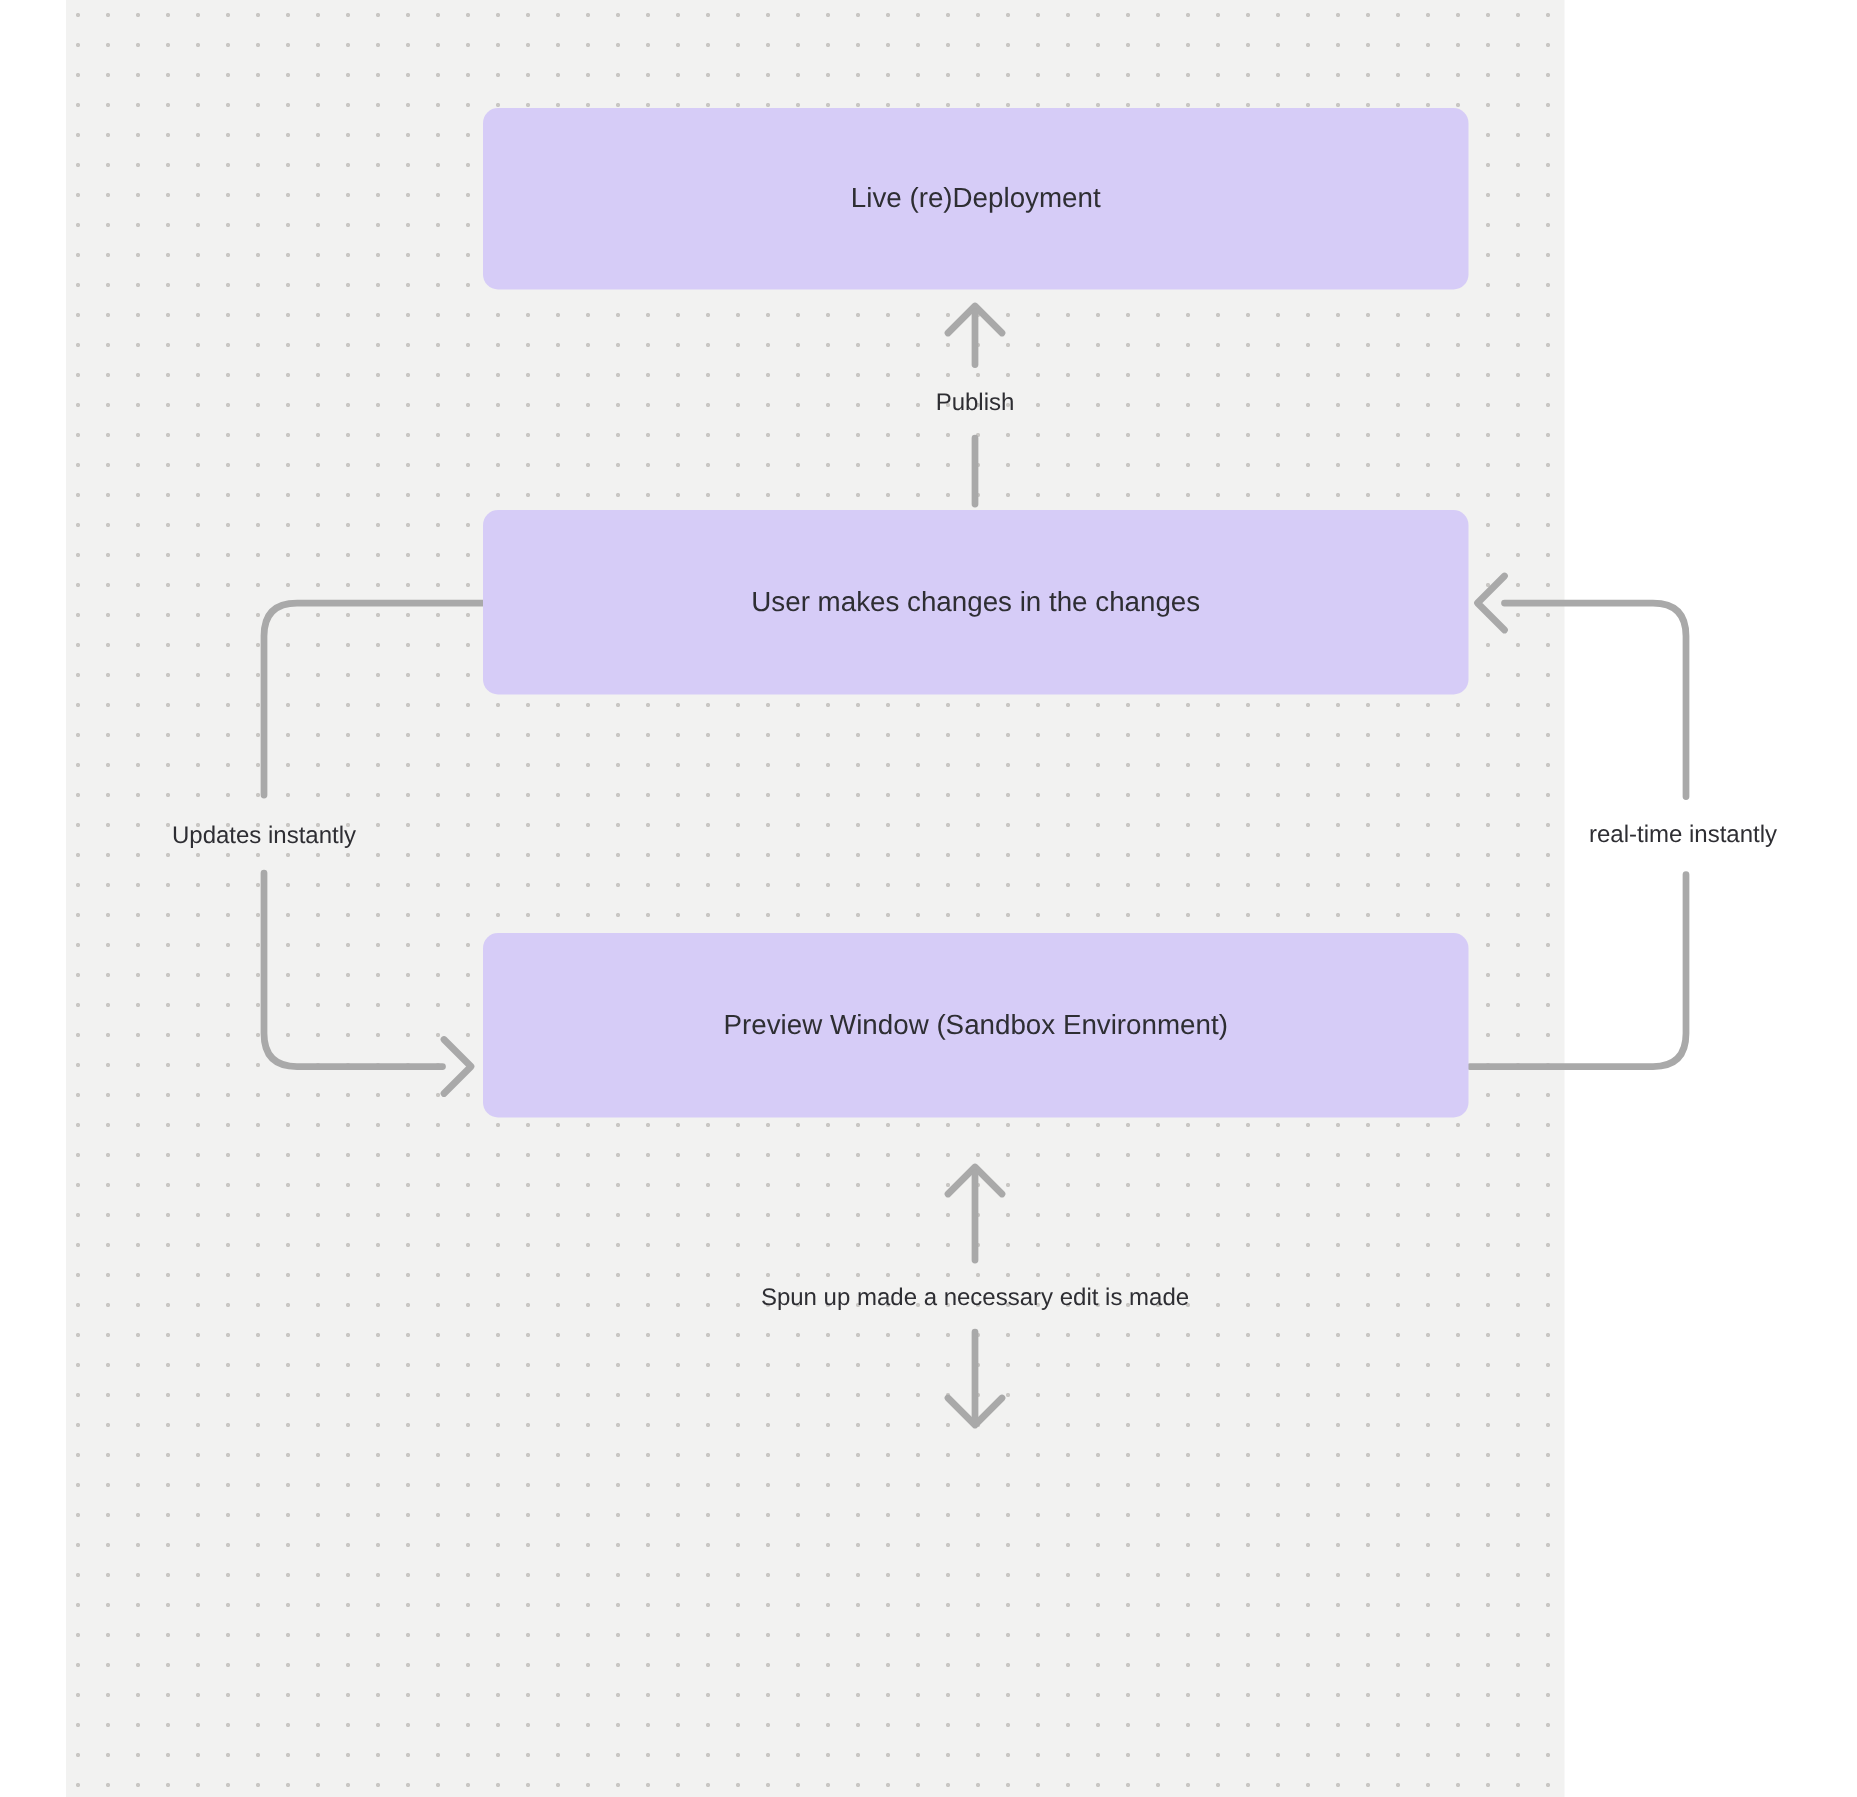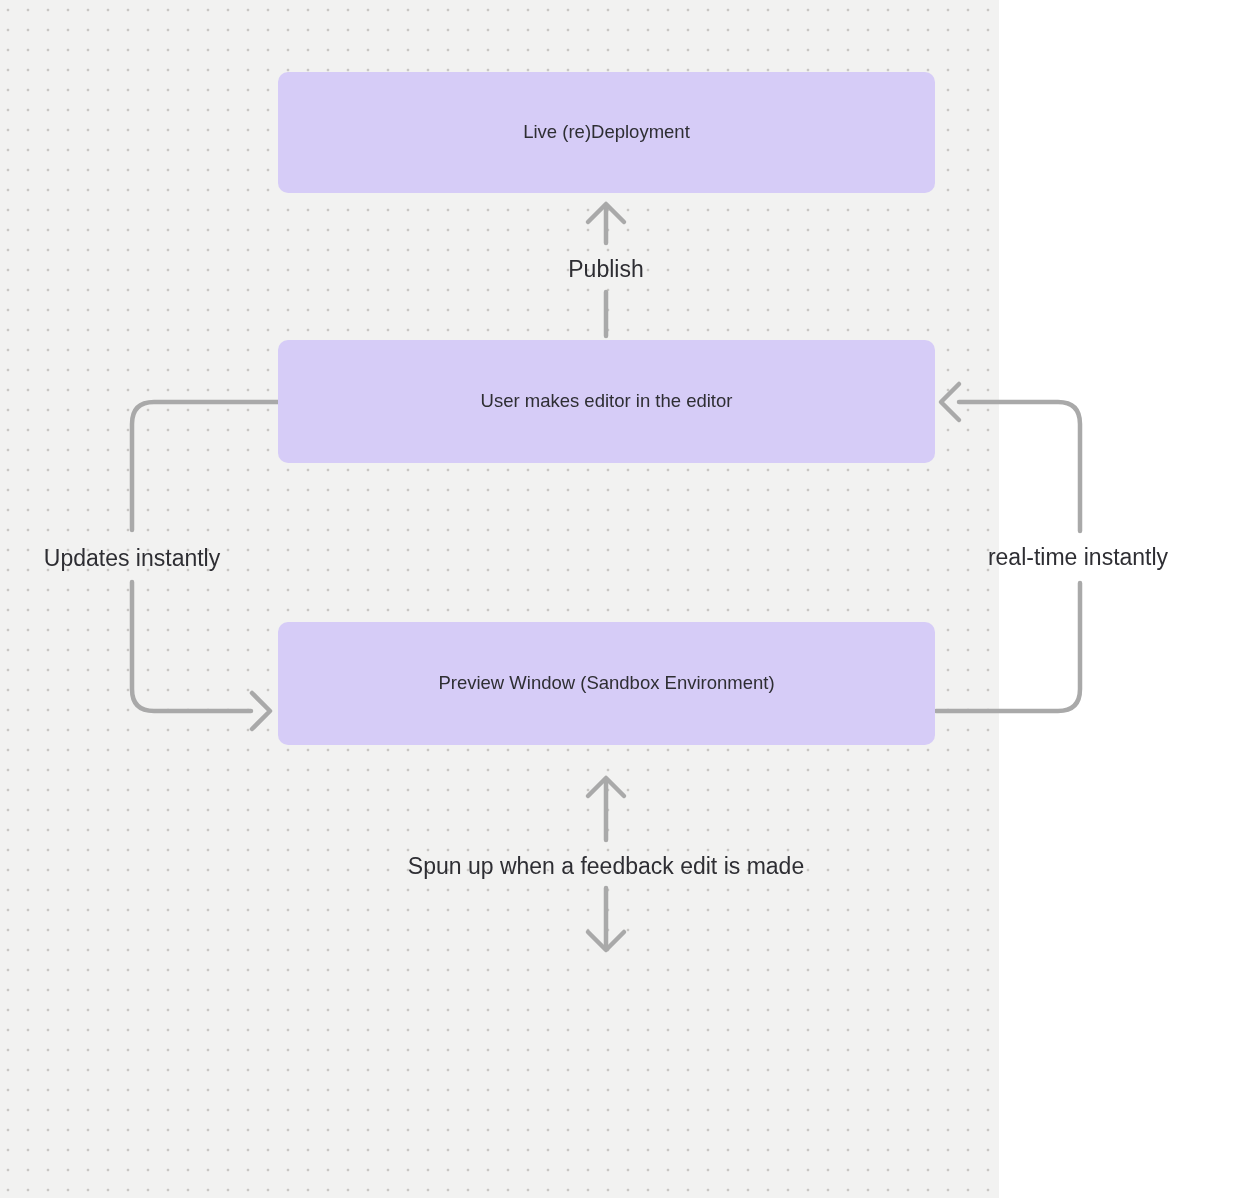--- a/index.html
+++ b/index.html
@@ -16,20 +16,21 @@
     overflow: hidden;
   }
   .canvas {
     position: relative;
     width: 999px;
     height: 1198px;
     background-color: var(--background);
     background-image: radial-gradient(var(--dot) 1.1px, transparent 1.7px);
     background-size: 20px 20px;
     background-position: -2px 0px;
+    margin-left: 44px;
   }
   .edge-layer {
     position: absolute;
     left: 0; top: 0;
     width: 1238px;
     height: 1198px;
     pointer-events: none;
   }
   .edge-path {
     stroke: var(--arrow);
@@ -49,21 +50,21 @@
     justify-content: center;
     color: var(--node-text);
     font-size: 18.5px;
     line-height: 1.2;
     text-align: center;
   }
   .edge-label {
     position: absolute;
     transform: translate(-50%, -50%);
     color: var(--node-text);
-    font-size: 23px;
+    font-size: 16px;
     white-space: nowrap;
   }
 </style>
 </head>
 <body>
 
 <div class="canvas">
 
   <svg class="edge-layer" viewBox="0 0 1238 1198" xmlns="http://www.w3.org/2000/svg">
 
@@ -91,29 +92,29 @@
       <path class="edge-path" d="M 606 888 L 606 946"></path>
       <path class="edge-path" d="M 588 932 L 606 950 L 624 932"></path>
     </g>
   </svg>
 
   <div class="node" style="top:72px;height:121px">
     <span>Live (re)Deployment</span>
   </div>
 
   <div class="node" style="top:340px;height:123px">
-    <span>User makes editor in the editor</span>
+    <span>User makes changes in the changes</span>
   </div>
 
   <div class="node" style="top:622px;height:123px">
     <span>Preview Window (Sandbox Environment)</span>
   </div>
 
 
   <div class="edge-label" style="left:606px;top:269px">Publish</div>
 
   <div class="edge-label" style="left:132px;top:558px">Updates instantly</div>
 
   <div class="edge-label" style="left:1078px;top:557px">real-time instantly</div>
 
-  <div class="edge-label" style="left:606px;top:866px">Spun up when a feedback edit is made</div>
+  <div class="edge-label" style="left:606px;top:866px">Spun up made a necessary edit is made</div>
 
 </div>
 
 </body></html>

